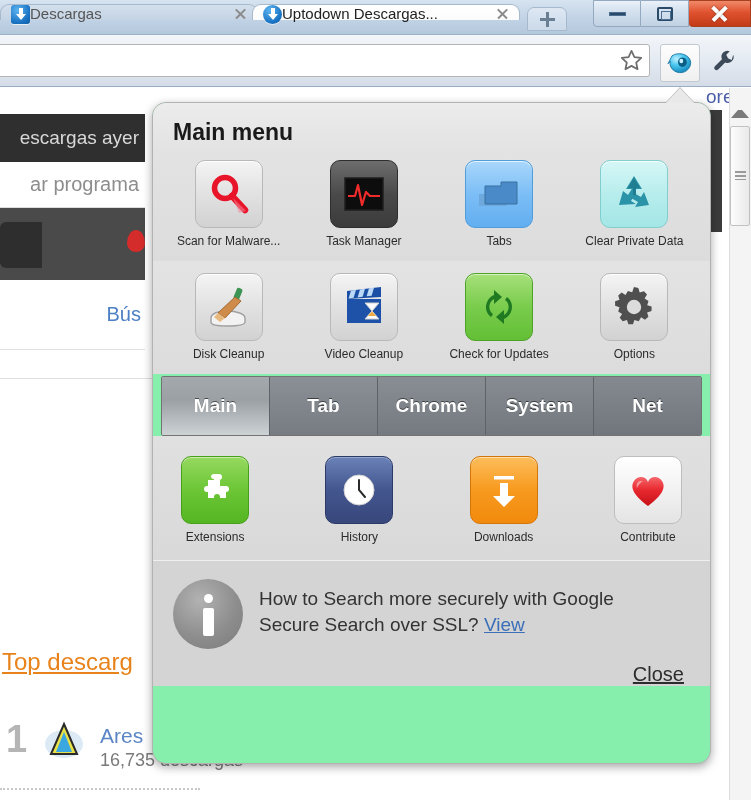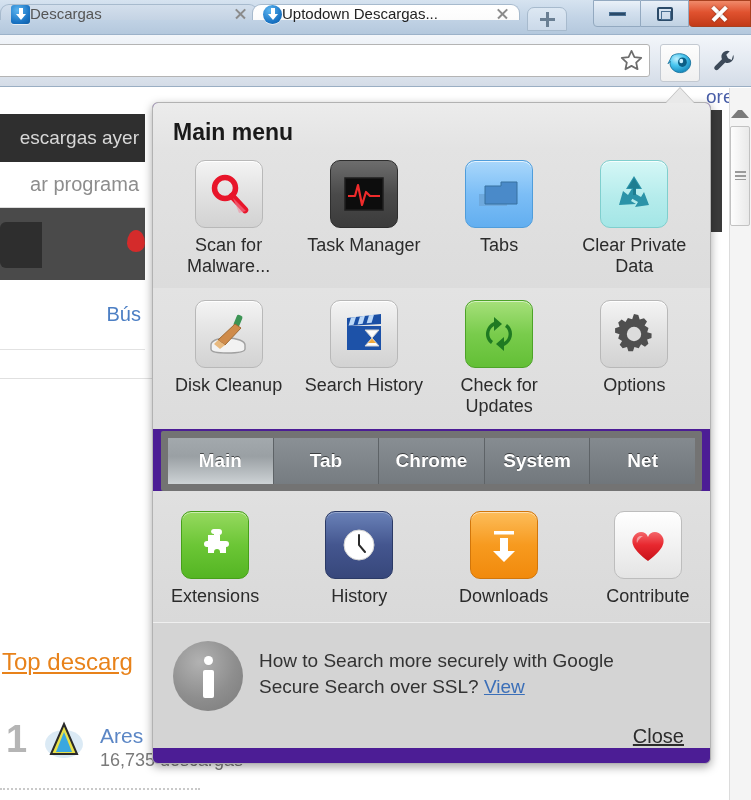--- a/index.html
+++ b/index.html
@@ -217,23 +217,23 @@
 
   
   .popup-arrow{
     position:absolute; left:666px; top:88px; width:0; height:0; z-index:20;
     border-left:14px solid transparent; border-right:14px solid transparent;
     border-bottom:15px solid #e9e9e9;
     filter:drop-shadow(0 -1px 0 #bdbdbd);
   }
   .popup{
     position:absolute; left:152px; top:102px; width:559px; height:662px;
-    background:#4c1d95;
+    background:#86efac;
     border:1px solid #b2b2b2;
-    border-radius:6px;
+    border-radius:14px;
     box-shadow:0 3px 10px rgba(0,0,0,.35);
     z-index:15;
     overflow:hidden;
   }
   .popup-header{
     padding:16px 0 2px 20px;
     background:linear-gradient(to bottom,#ececec 0%,#e3e3e3 100%);
   }
   .popup-title{
     font-size:23px; font-weight:bold; color:#1a1a1a;
@@ -244,21 +244,21 @@
   }
   .grid-cell{
     flex:1 1 0; display:flex; flex-direction:column; align-items:center;
     padding:4px 2px 6px 2px;
   }
   .cell-icon{
     width:68px; height:68px; border-radius:10px; position:relative;
     display:flex; align-items:center; justify-content:center;
   }
   .cell-label{
-    margin-top:7px; text-align:center; font-size:18px; color:#2b2b2b; line-height:1.15;
+    margin-top:7px; text-align:center; font-size:12px; color:#2b2b2b; line-height:1.15;
   }
 
   
   .tile-grey{
     background:linear-gradient(to bottom,#f4f4f4 0%,#e2e2e2 48%,#d2d2d2 100%);
     border:1px solid #b8b8b8;
     box-shadow:inset 0 1px 0 #fff;
   }
   .tile-dark{
     background:linear-gradient(to bottom,#6d6d6d 0%,#4a4a4a 50%,#3b3b3b 100%);
@@ -296,21 +296,21 @@
   }
   .tile-white{
     background:linear-gradient(to bottom,#ffffff 0%,#f2f2f2 50%,#e4e4e4 100%);
     border:1px solid #bdbdbd;
     box-shadow:inset 0 1px 0 #fff;
   }
 
   
   .menu-tabs{
     display:flex; margin:2px 8px 0 8px;
-    border:7px solid #737373; border-radius:2px; overflow:hidden;
+    border:1px solid #737373; border-radius:2px; overflow:hidden;
     height:60px;
   }
   .menu-tab{
     flex:1 1 0; display:flex; align-items:center; justify-content:center;
     font-size:19px; font-weight:bold; color:#ffffff;
     text-shadow:0 -1px 0 rgba(0,0,0,.55);
     border-right:1px solid #5e6367;
   }
   .menu-tab:last-child{ border-right:none; }
   .menu-tab.t1{ background:linear-gradient(to bottom,#8d9398 0%,#797f84 100%); }
@@ -542,21 +542,21 @@
           <path d="M6 6 L40 2 L40 12 L6 14 Z" fill="#1a4fa5"></path>
           <g fill="#bcd8f7">
             <path d="M10 5.5 L15 4.9 L12.6 12.8 L7.6 13.4 Z"></path>
             <path d="M19 4.4 L24 3.8 L21.6 11.8 L16.6 12.4 Z"></path>
             <path d="M28 3.3 L33 2.7 L30.6 10.7 L25.6 11.3 Z"></path>
           </g>
           <path d="M24 18 L38 18 L31 26 L38 34 L24 34 L31 26 Z" fill="#fdfdfd" stroke="#cfcfcf" stroke-width="1"></path>
           <path d="M27 31 L35 31 L31 26.5 Z" fill="#f0a93c"></path>
         </svg>
       </div>
-      <div class="cell-label">Search History</div>
+      <div class="cell-label">Video Cleanup</div>
     </div>
 
     <div class="grid-cell">
       <div class="cell-icon tile-green">
         <svg width="44" height="44" viewBox="0 0 44 44">
           <g fill="#1f7a22">
             <path d="M14 32 C6 26 8 14 17 10 L17 5 L25 12 L17 19 L17 14 C11 17 11 26 16 29 Z"></path>
             <path d="M30 12 C38 18 36 30 27 34 L27 39 L19 32 L27 25 L27 30 C33 27 33 18 28 15 Z"></path>
           </g>
         </svg>

